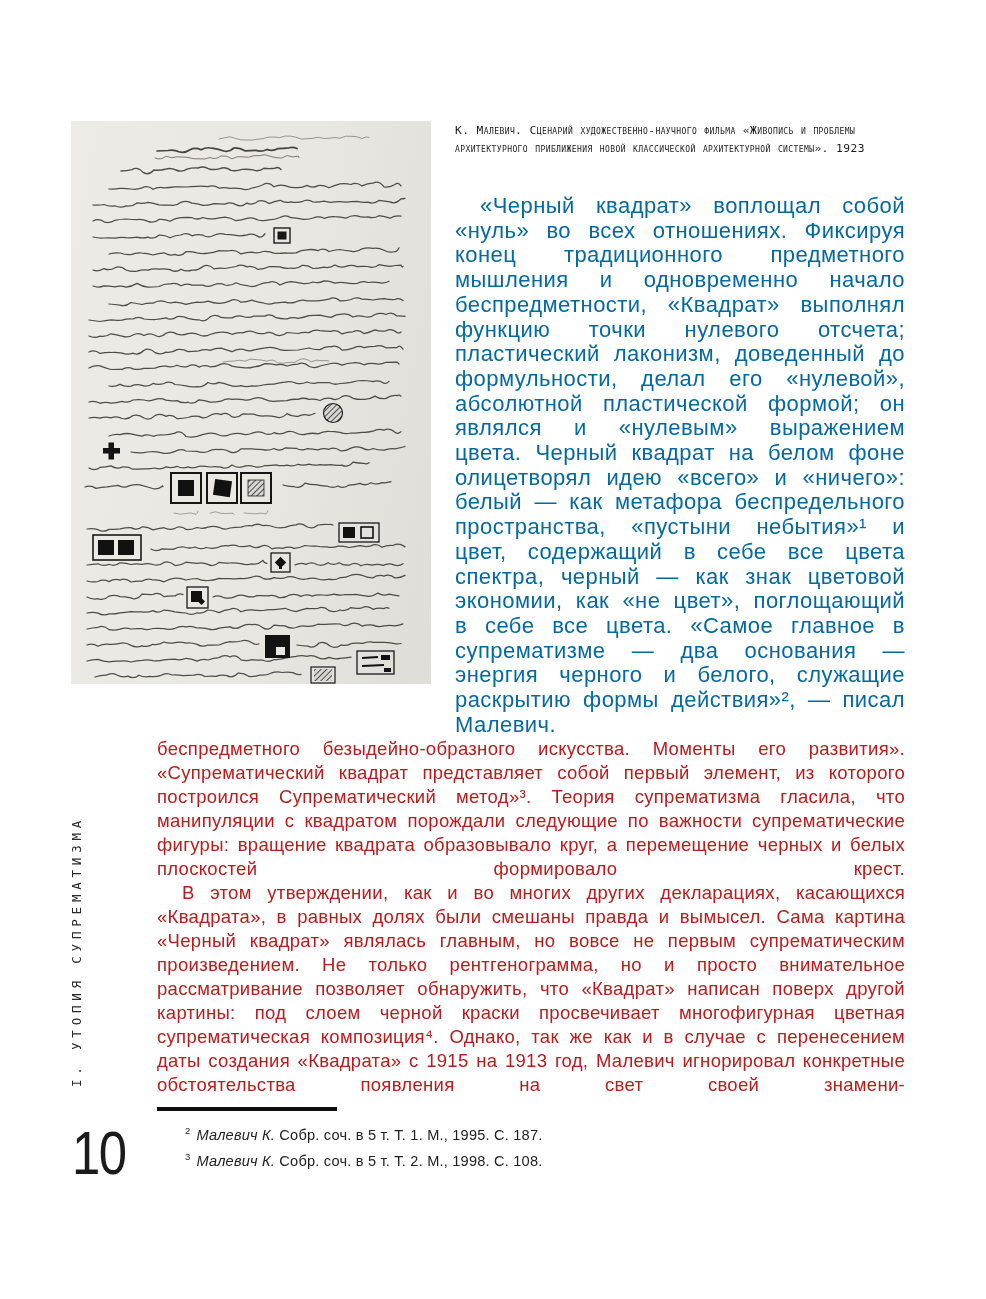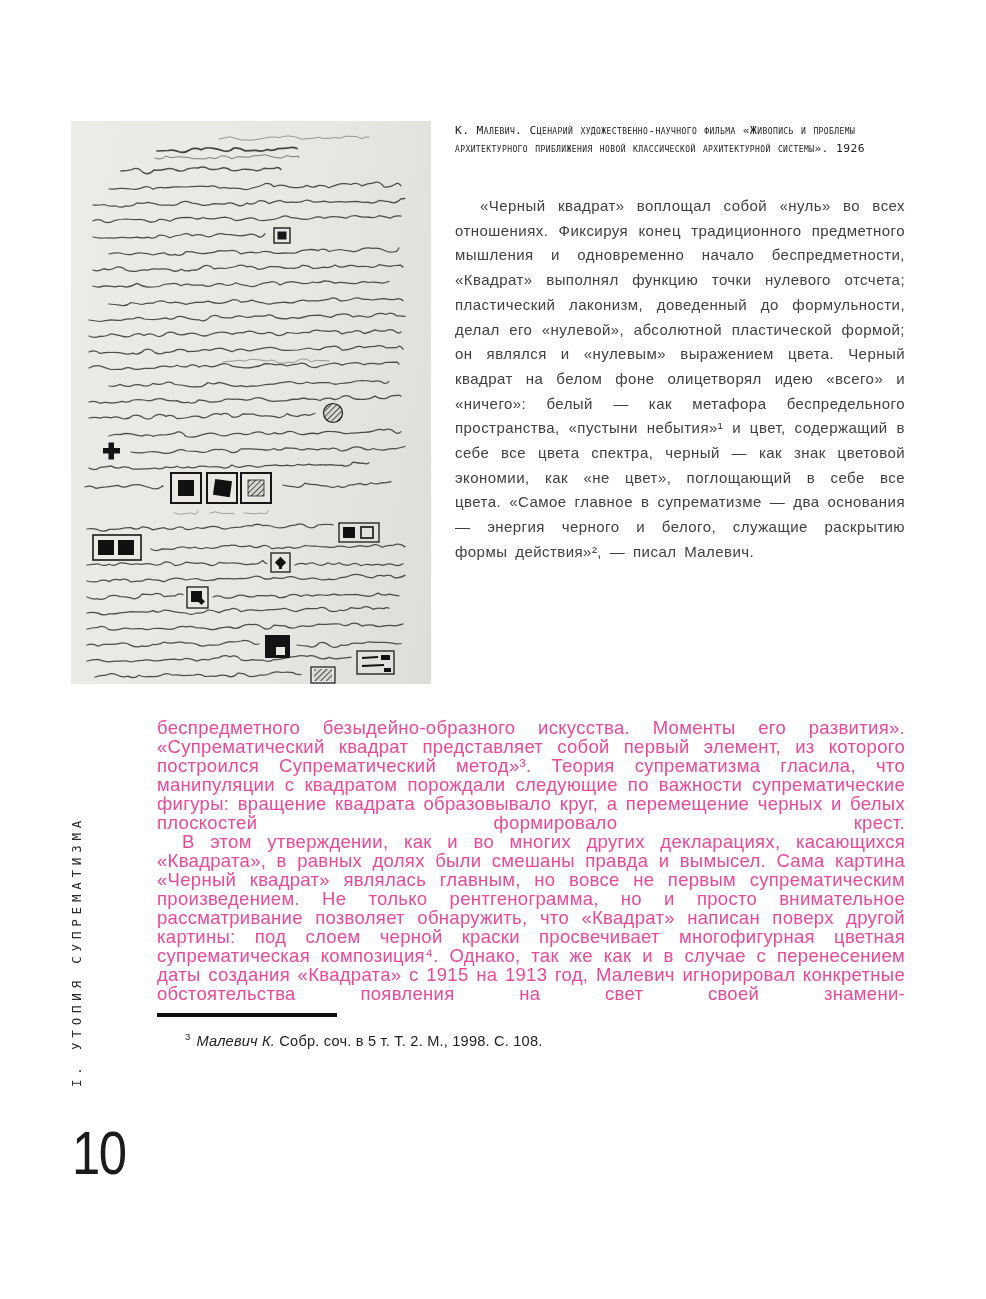--- a/index.html
+++ b/index.html
@@ -11,25 +11,25 @@
               background:linear-gradient(100deg,#edebe6 0%,#e9e7e2 55%,#dfddd7 100%);}
   .manuscript svg{display:block;width:100%;height:100%;}
 
   
   .main{position:absolute;left:157px;top:121px;width:748px;}
   .topsec{position:relative;min-height:596px;}
   .colwrap{margin-left:298px;width:450px;}
   .caption{font-family:"DejaVu Sans Mono","Liberation Mono",monospace;
            font-variant:small-caps;font-size:11.3px;line-height:1.55;
            letter-spacing:.4px;color:#1b1b1b;margin:1px 0 37px 0;}
-  .col p{font-size:15px;line-height:24.7px;text-align:justify;letter-spacing:.45px;
-         word-spacing:3.2px;margin:0;text-indent:25px;color:#404040;}
+  .col p{font-size:22px;line-height:24.7px;text-align:justify;letter-spacing:.45px;
+         word-spacing:3.2px;margin:0;text-indent:25px;color:#0369a1;}
   .col p.cont{text-align-last:justify;}
-  .full p{font-size:18.5px;line-height:19px;text-align:justify;letter-spacing:.3px;
-          word-spacing:2px;margin:0;color:#ec4899;}
+  .full p{font-size:18.5px;line-height:24px;text-align:justify;letter-spacing:.3px;
+          word-spacing:2px;margin:0;color:#b91c1c;}
   .full p.indent{text-indent:25px;}
   .full p.hang{text-align-last:justify;}
 
   
   .fnrule{width:180px;height:4px;background:#0e0e0e;margin:10px 0 9px 0;}
   .fn{font-size:14.6px;line-height:21px;letter-spacing:.2px;text-indent:28px;
       text-align:justify;color:#222;}
   .fn .it{font-style:italic;}
   .fn sup{font-size:9.5px;margin-right:6px;}
 
@@ -161,36 +161,39 @@
       <g>
         <rect x="240" y="546" width="24" height="16" fill="none" stroke="#1a1a1a" stroke-width="1.2"></rect>
         <rect x="243" y="548" width="18" height="12" fill="url(#hatch)"></rect>
       </g>
     </svg>
   </div>
 
   <div class="main">
     <div class="topsec">
       <div class="colwrap">
-        <div class="caption">К. Малевич. Сценарий художественно-научного фильма «Живопись и проблемы архитектурного приближения новой классической архитектурной системы». 1926</div>
+        <div class="caption">К. Малевич. Сценарий художественно-научного фильма «Живопись и проблемы архитектурного приближения новой классической архитектурной системы». 1923</div>
         <div class="col">
           <p>«Черный квадрат» воплощал собой «нуль» во всех отношениях. Фиксируя конец традиционного предметного мышления и одновременно начало беспредметности, «Квадрат» выполнял функцию точки нулевого отсчета; пластический лаконизм, доведенный до формульности, делал его «нулевой», абсолютной пластической формой; он являлся и «нулевым» выражением цвета. Черный квадрат на белом фоне олицетворял идею «всего» и «ничего»: белый — как метафора беспредельного пространства, «пустыни небытия»¹ и цвет, содержащий в себе все цвета спектра, черный — как знак цветовой экономии, как «не цвет», поглощающий в себе все цвета. «Самое главное в супрематизме — два основания — энергия черного и белого, служащие раскрытию формы действия»², — писал Малевич.</p>
         </div>
       </div>
     </div>
 
     <div class="full">
       <p class="hang">беспредметного безыдейно-образного искусства. Моменты его развития». «Супрематический квадрат представляет собой первый элемент, из которого построился Супрематический метод»³. Теория супрематизма гласила, что манипуляции с квадратом порождали следующие по важности супрематические фигуры: вращение квадрата образовывало круг, а перемещение черных и белых плоскостей формировало крест.</p>
       <p class="indent hang">В этом утверждении, как и во многих других декларациях, касающихся «Квадрата», в равных долях были смешаны правда и вымысел. Сама картина «Черный квадрат» являлась главным, но вовсе не первым супрематическим произведением. Не только рентгенограмма, но и просто внимательное рассматривание позволяет обнаружить, что «Квадрат» написан поверх другой картины: под слоем черной краски просвечивает многофигурная цветная супрематическая композиция⁴. Однако, так же как и в случае с перенесением даты создания «Квадрата» с 1915 на 1913 год, Малевич игнорировал конкретные обстоятельства появления на свет своей знамени-</p>
     </div>
 
     <div class="fnrule"></div>
 
     <div class="footnotes">
       <div class="fn">
+        <sup>2</sup><span class="it">Малевич К.</span><span> Собр. соч. в 5 т. Т. 1. М., 1995. С. 187.</span>
+      </div>
+      <div class="fn">
         <sup>3</sup><span class="it">Малевич К.</span><span> Собр. соч. в 5 т. Т. 2. М., 1998. С. 108.</span>
       </div>
 
     </div>
   </div>
 
   <div class="sidebar">I. УТОПИЯ СУПРЕМАТИЗМА</div>
   <div class="pagenum">10</div>
 
 </div>

